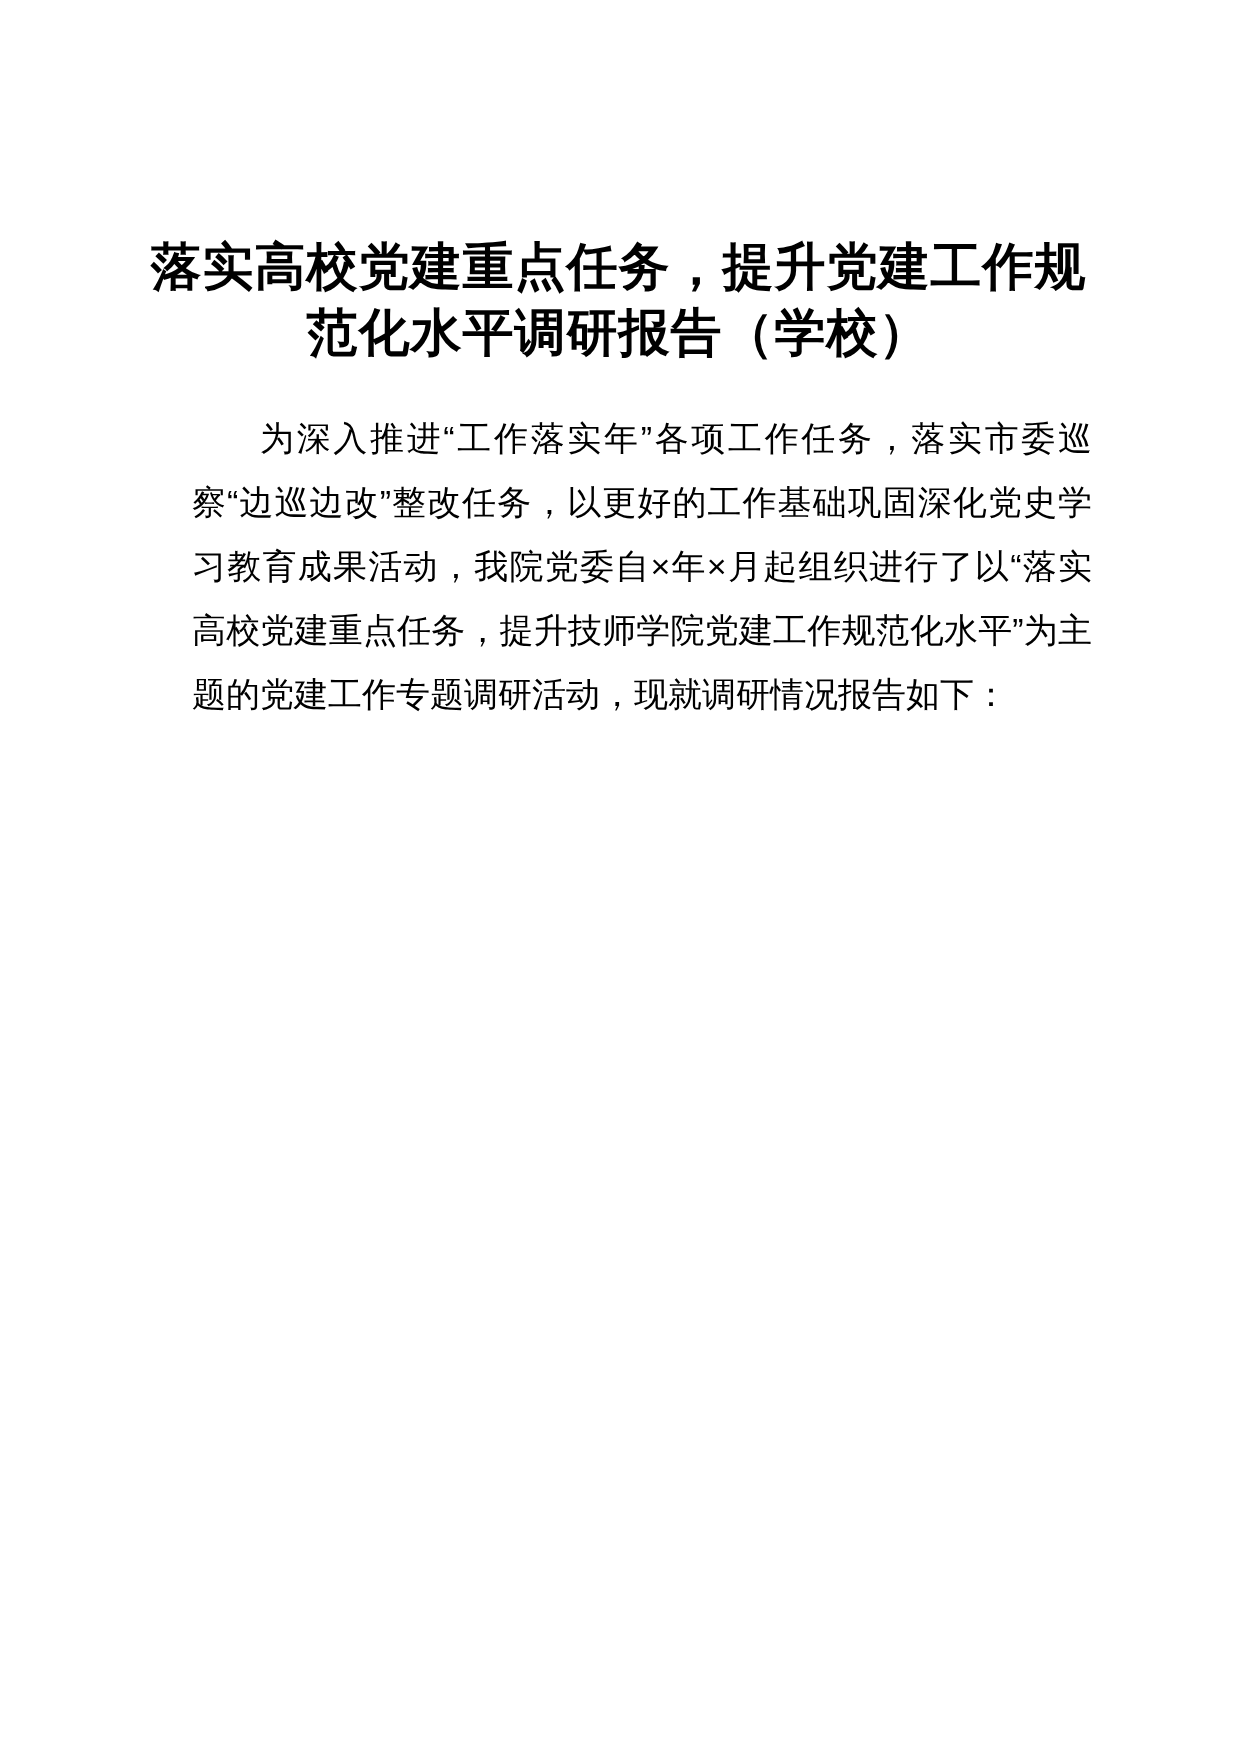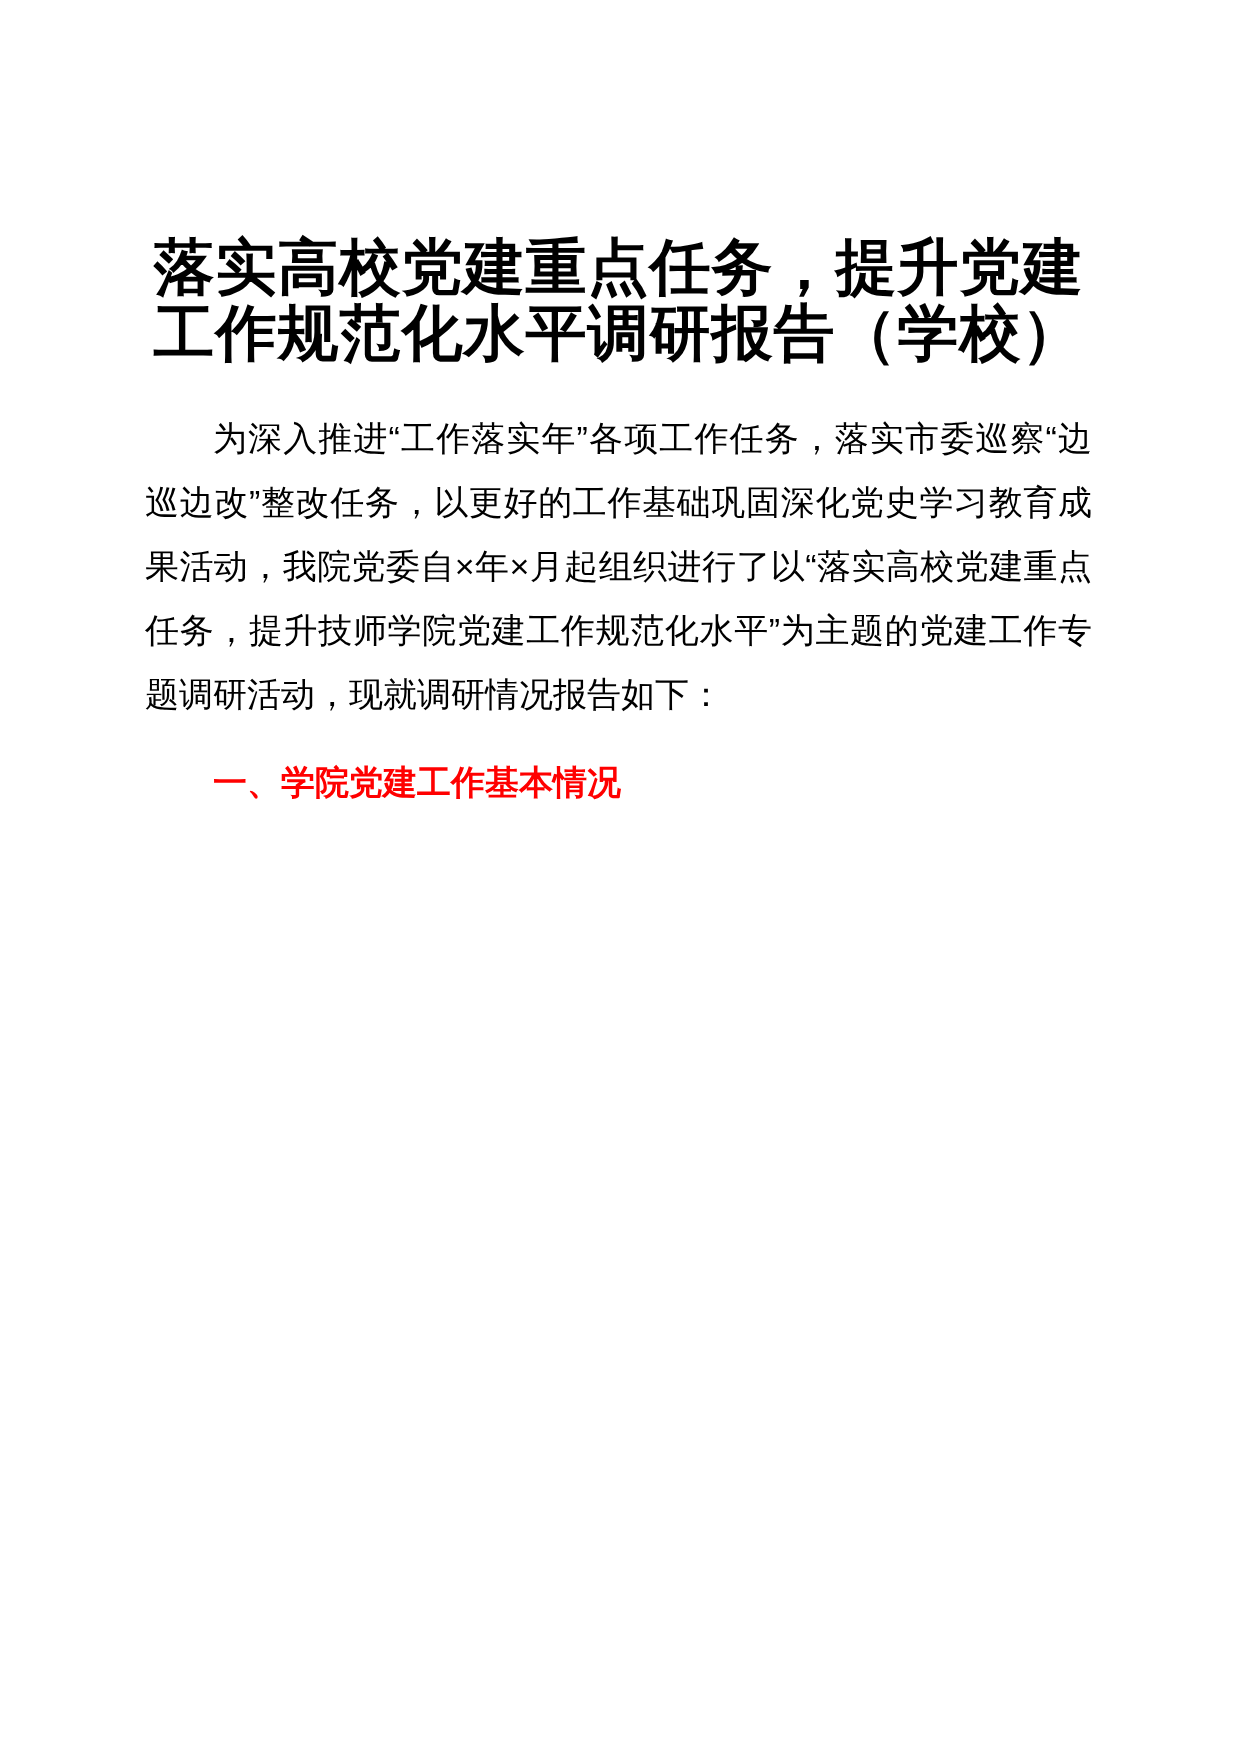--- a/index.html
+++ b/index.html
@@ -11,49 +11,49 @@
     position: relative;
     width: 1240px;
     height: 1754px;
     margin: 0 auto;
     background: #ffffff;
     color: #000000;
     padding: 234px 148px 0 145px;
     overflow: hidden;
   }
   .doc-title {
-    font-size: 61px;
+    font-size: 51px;
     line-height: 66px;
     font-weight: 700;
     text-align: center;
     color: #000000;
     margin-bottom: 40px;
     letter-spacing: 1px;
   }
   .body-para {
     font-size: 34px;
     line-height: 64px;
     text-indent: 2em;
     text-align: justify;
     color: #000000;
     margin-bottom: 24px;
+    margin-left: 47px;
   }
   .section-heading {
     font-size: 34px;
     line-height: 64px;
     font-weight: 700;
     text-indent: 2em;
     color: #ff0000;
     margin-bottom: 24px;
   }
 </style>
 </head>
 <body>
 
 <div class="page">
   <h1 class="doc-title">落实高校党建重点任务，提升党建工作规范化水平调研报告（学校）</h1>
 
   <p class="body-para">为深入推进“工作落实年”各项工作任务，落实市委巡察“边巡边改”整改任务，以更好的工作基础巩固深化党史学习教育成果活动，我院党委自×年×月起组织进行了以“落实高校党建重点任务，提升技师学院党建工作规范化水平”为主题的党建工作专题调研活动，现就调研情况报告如下：</p>
 
-  <h2 class="section-heading">一、学院党建工作基本情况</h2>
 
 
 </div>
 
 </body></html>

